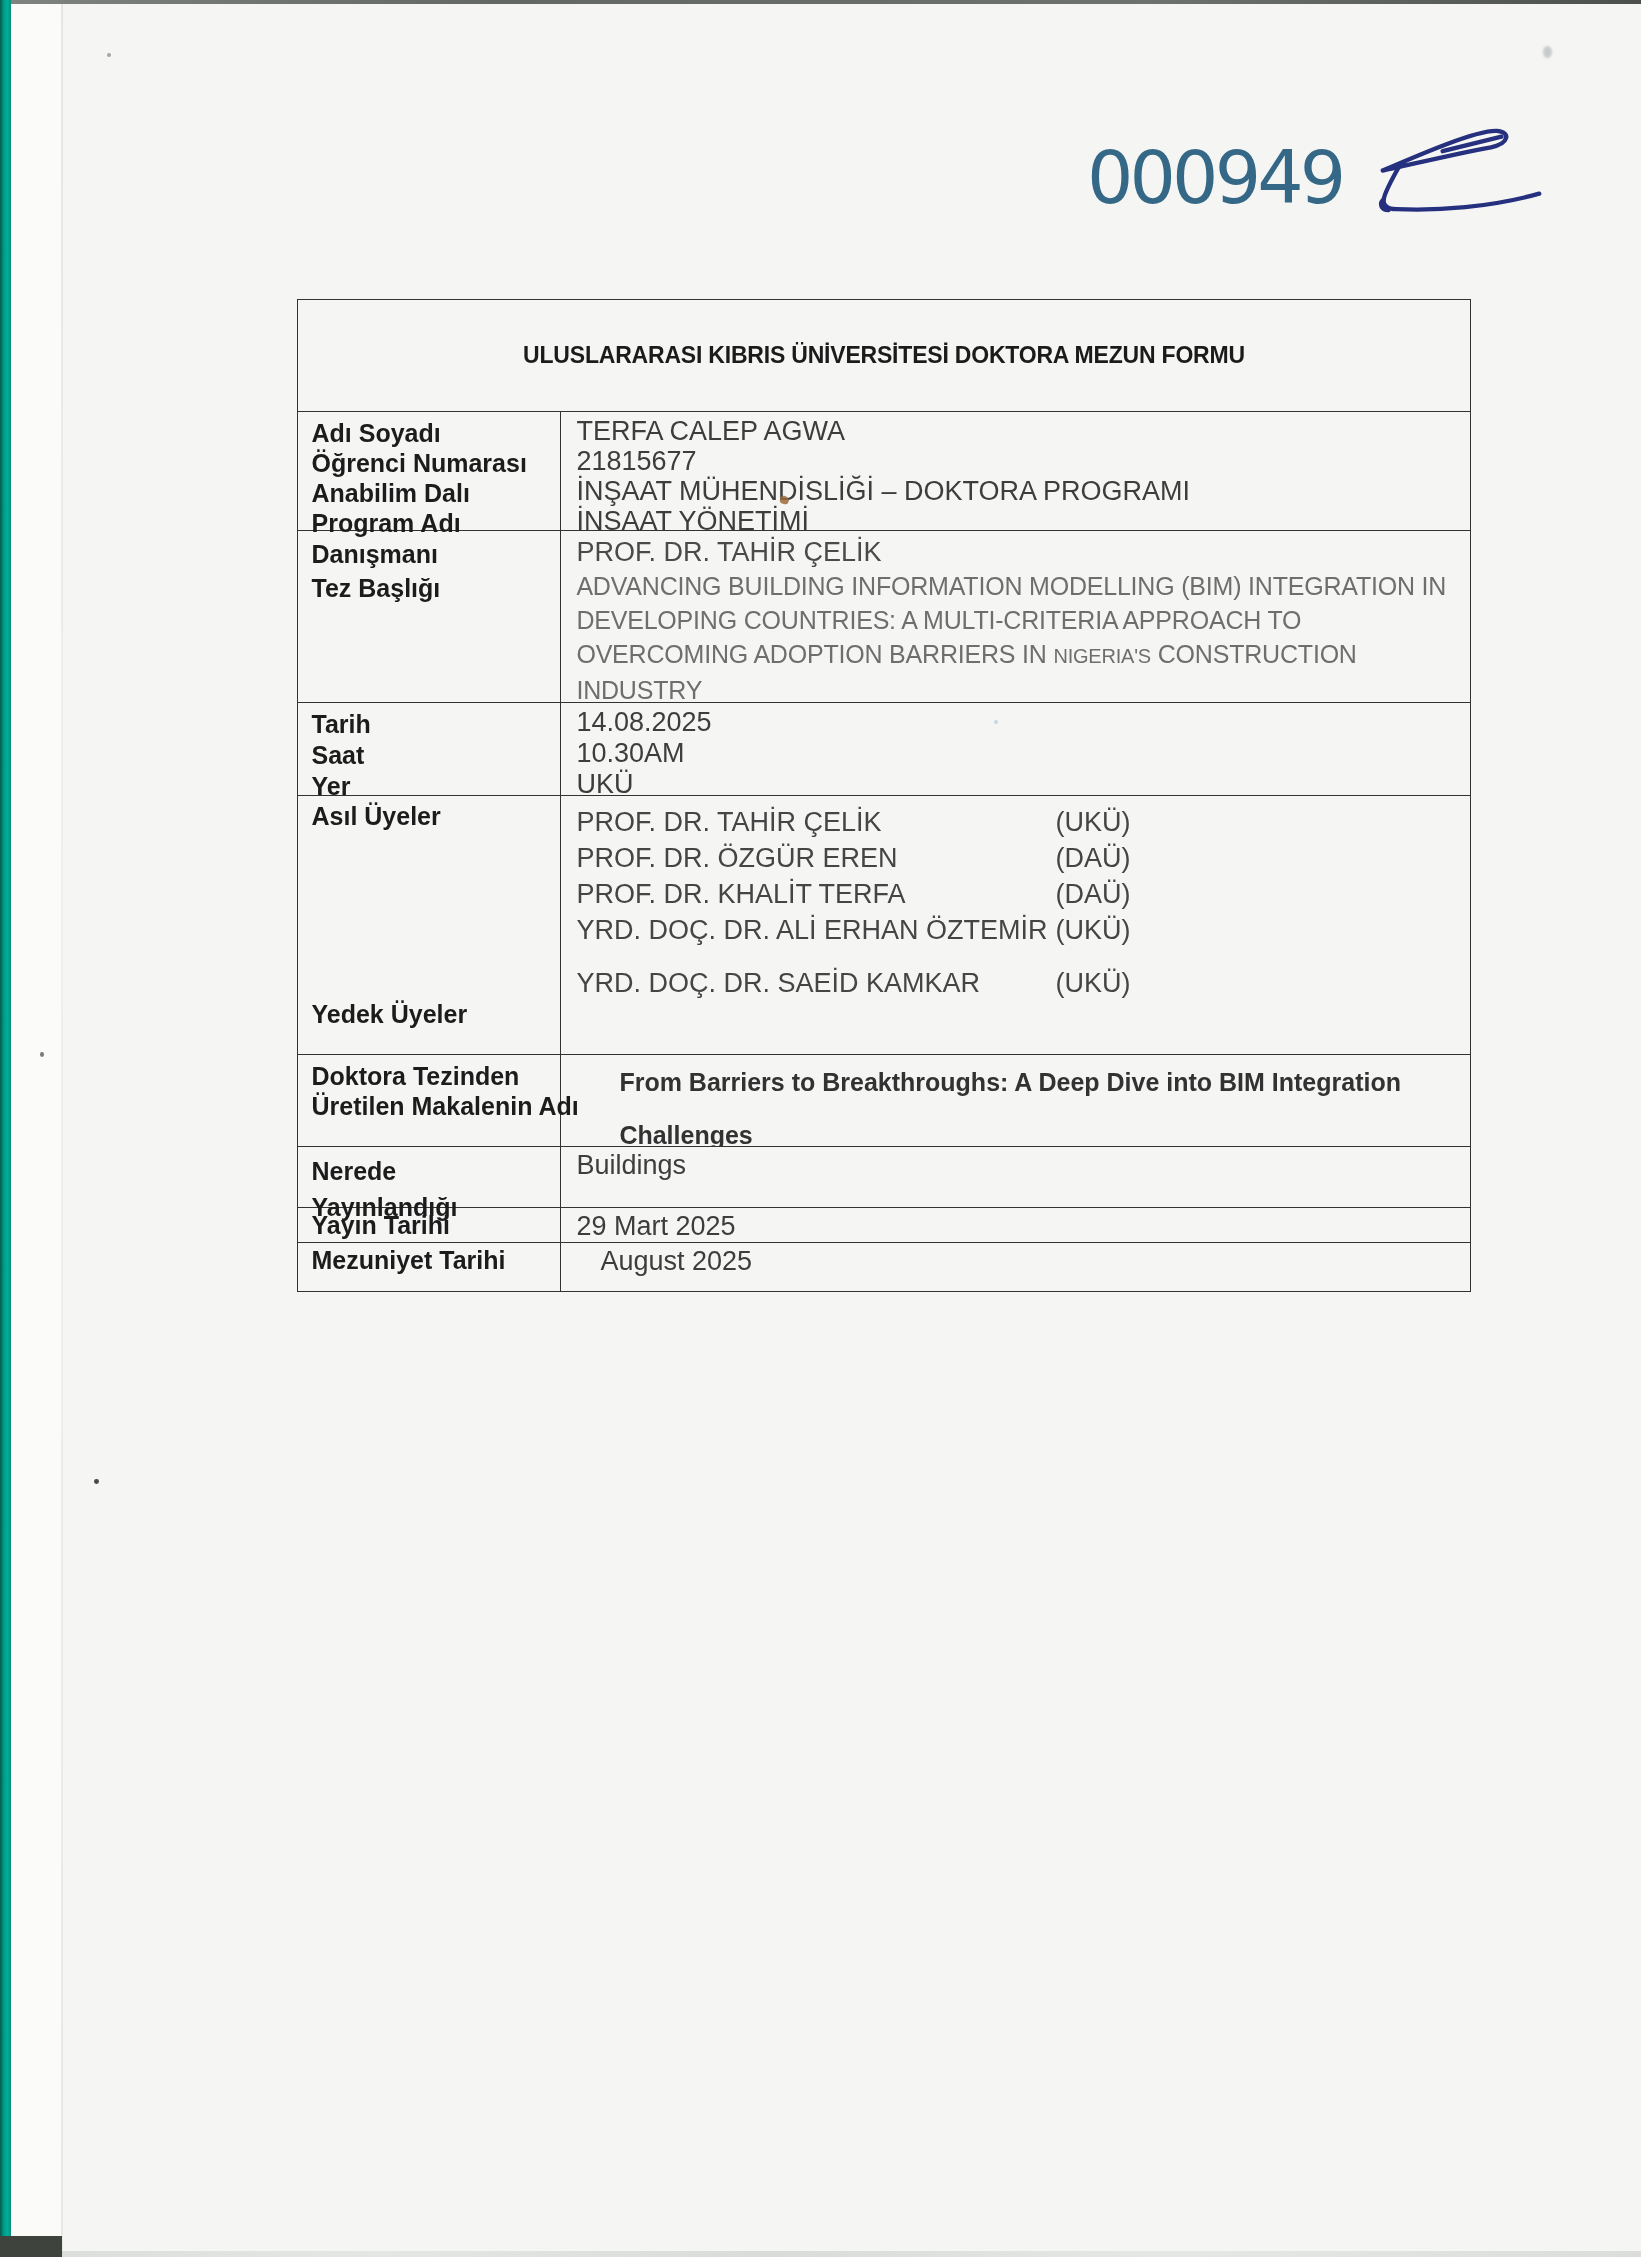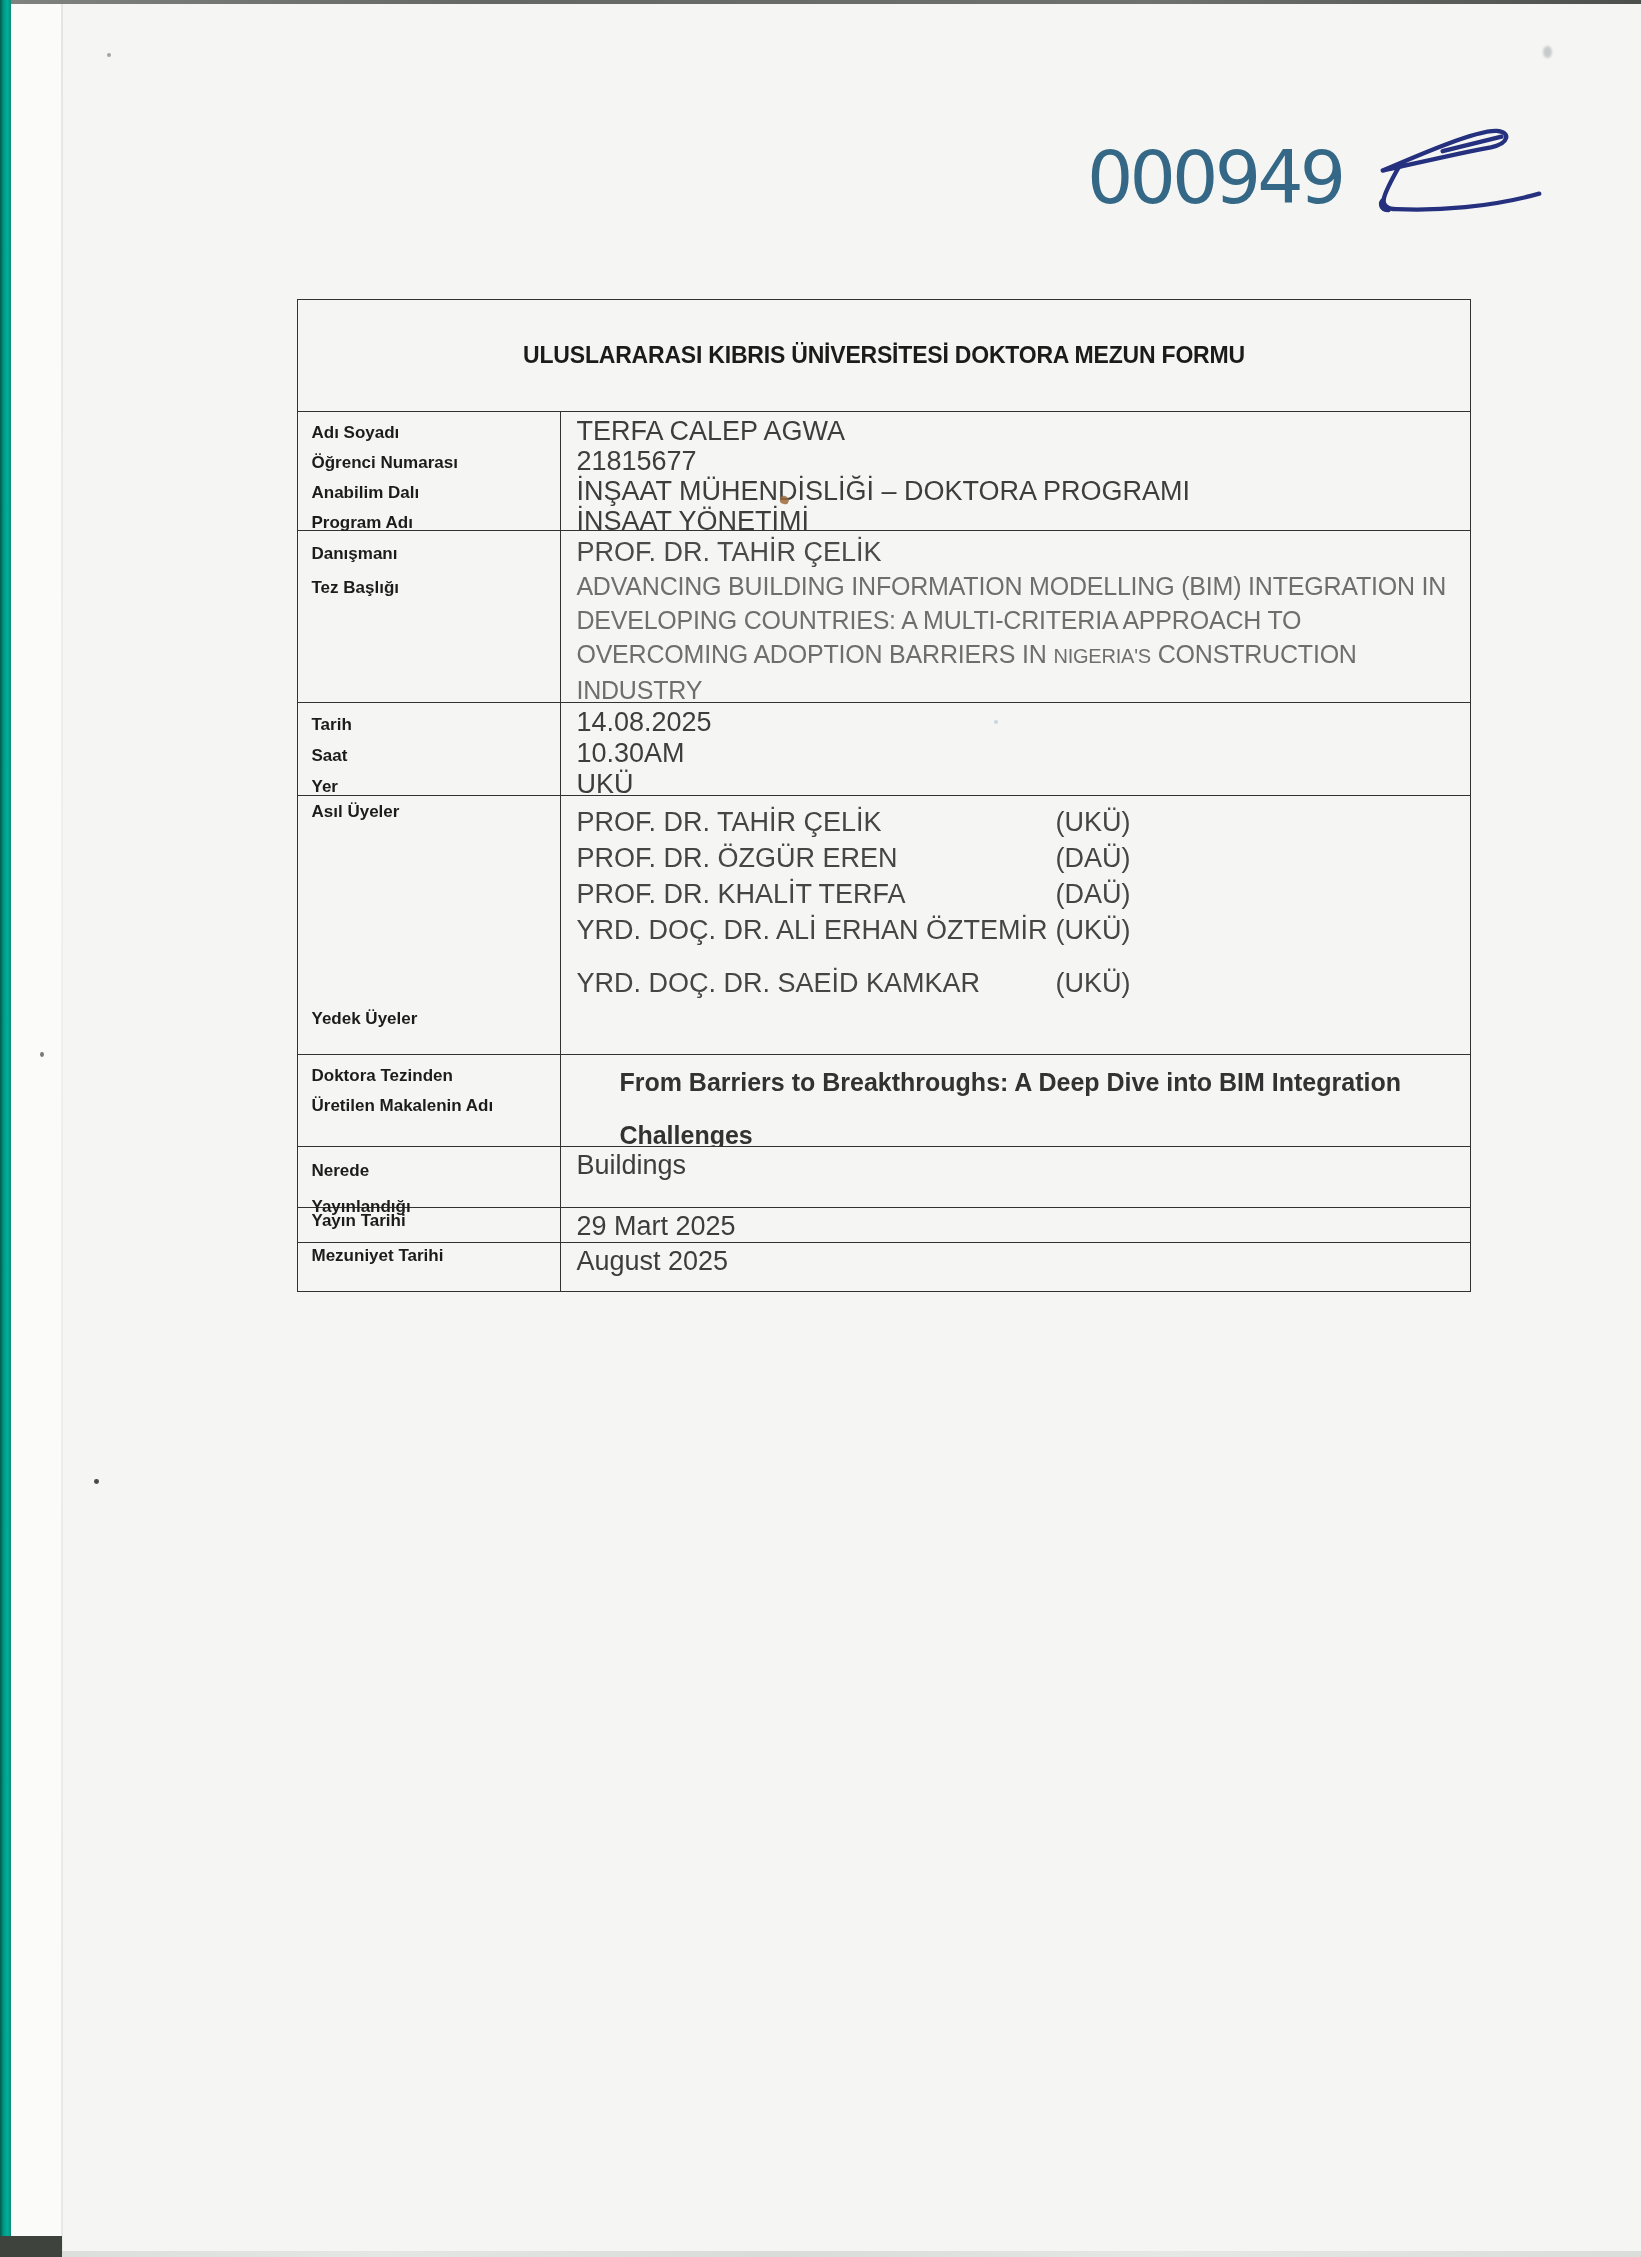--- a/index.html
+++ b/index.html
@@ -30,25 +30,25 @@
   }
   .signature{position:absolute;left:1375px;top:122px;}
 
   
   .form-table{
     position:absolute;left:297px;top:299px;width:1174px;
     border:1.9px solid #323232;box-sizing:border-box;
     color:#3e3e3e;
   }
   .t-row{display:flex;border-bottom:1.9px solid #323232;box-sizing:border-box;}
-  .t-row:last-child{border-bottom:none;}
+  .t-row:last-child{border-bottom:none;gap:24px;}
   .lbl{width:263px;flex:0 0 263px;border-right:1.9px solid #323232;box-sizing:border-box;
        padding:5.8px 5.8px 0 13.5px;}
   .val{flex:1;box-sizing:border-box;padding:3.9px 3.9px 0 15.4px;overflow:hidden;}
-  .lab{font-weight:bold;font-size:17px;color:#1c1c1c;white-space:nowrap;}
+  .lab{font-weight:bold;font-size:25px;color:#1c1c1c;white-space:nowrap;}
   .vline{font-size:27px;color:#3d3d3d;white-space:nowrap;}
 
   .h-title{height:112px;}
   .h1{height:119px;} .h2{height:172px;} .h3{height:93px;} .h4{height:259px;}
   .h5{height:92px;}  .h6{height:61px;}  .h7{height:35px;} .h8{height:48px;}
 
   .title-cell{flex:1;display:flex;align-items:center;justify-content:center;}
   .form-title{font-weight:bold;font-size:23px;letter-spacing:-0.2px;color:#1b1b1b;white-space:nowrap;}
 
   .r1 .lab,.r1 .vline{line-height:30px;}

